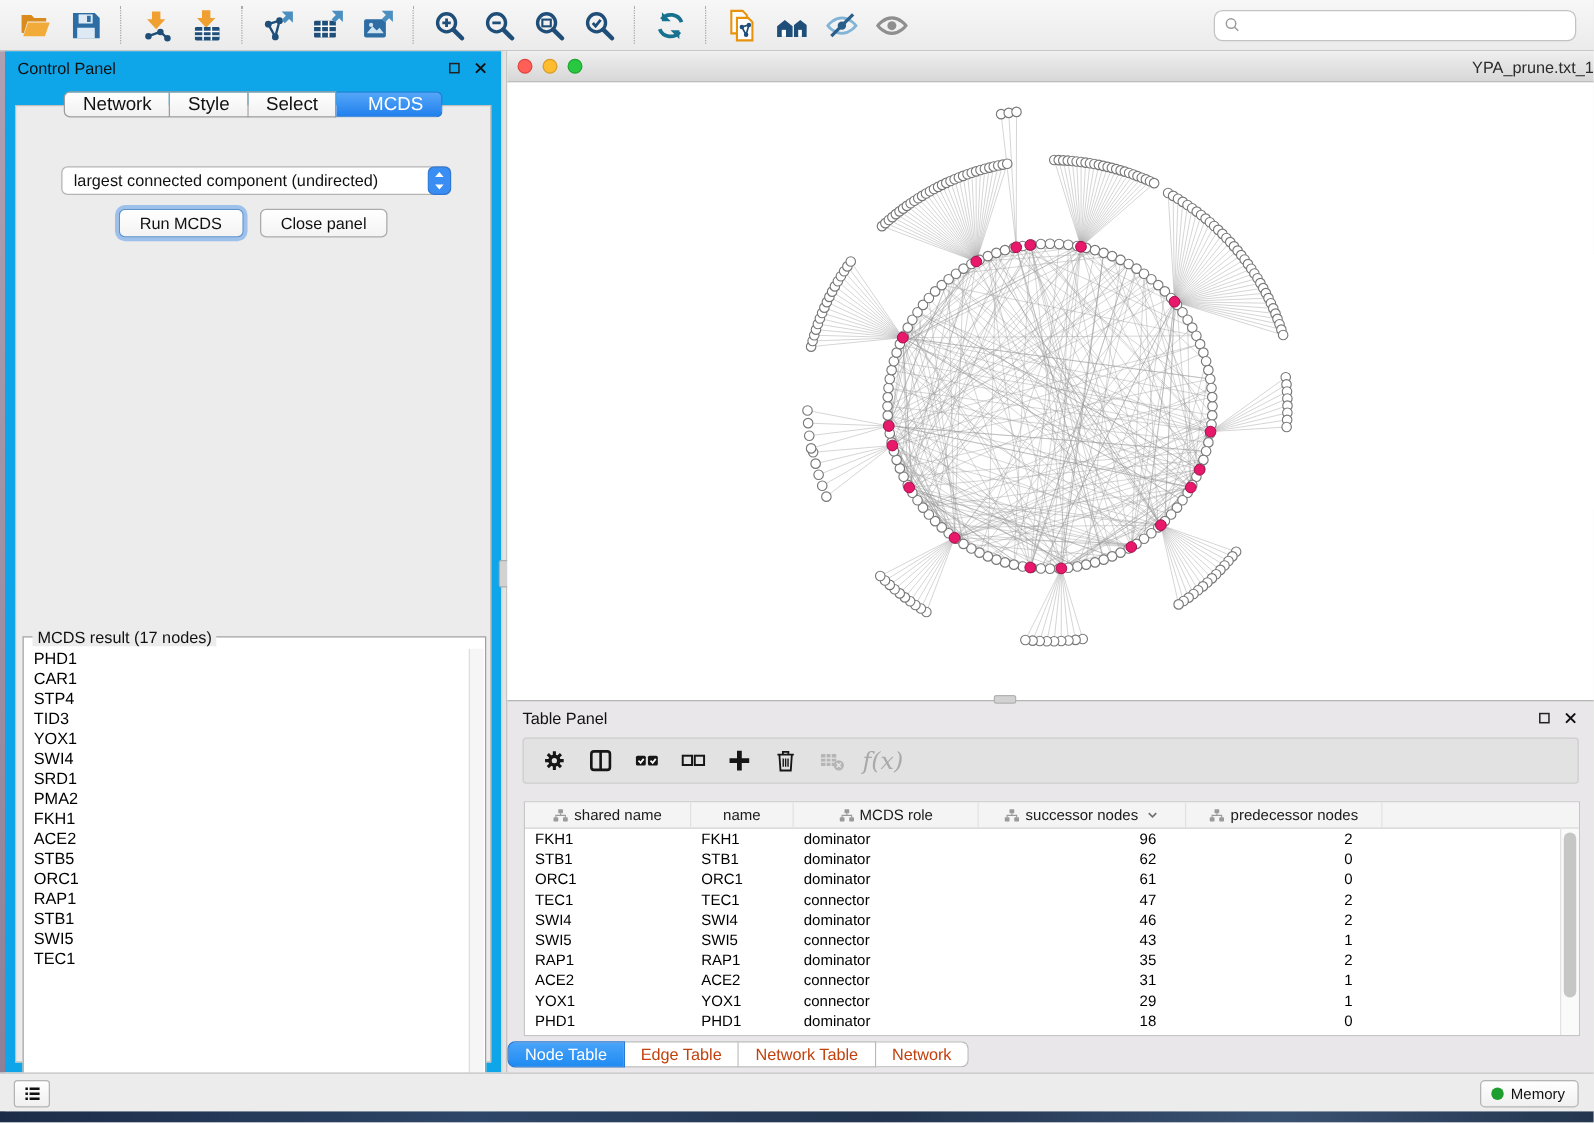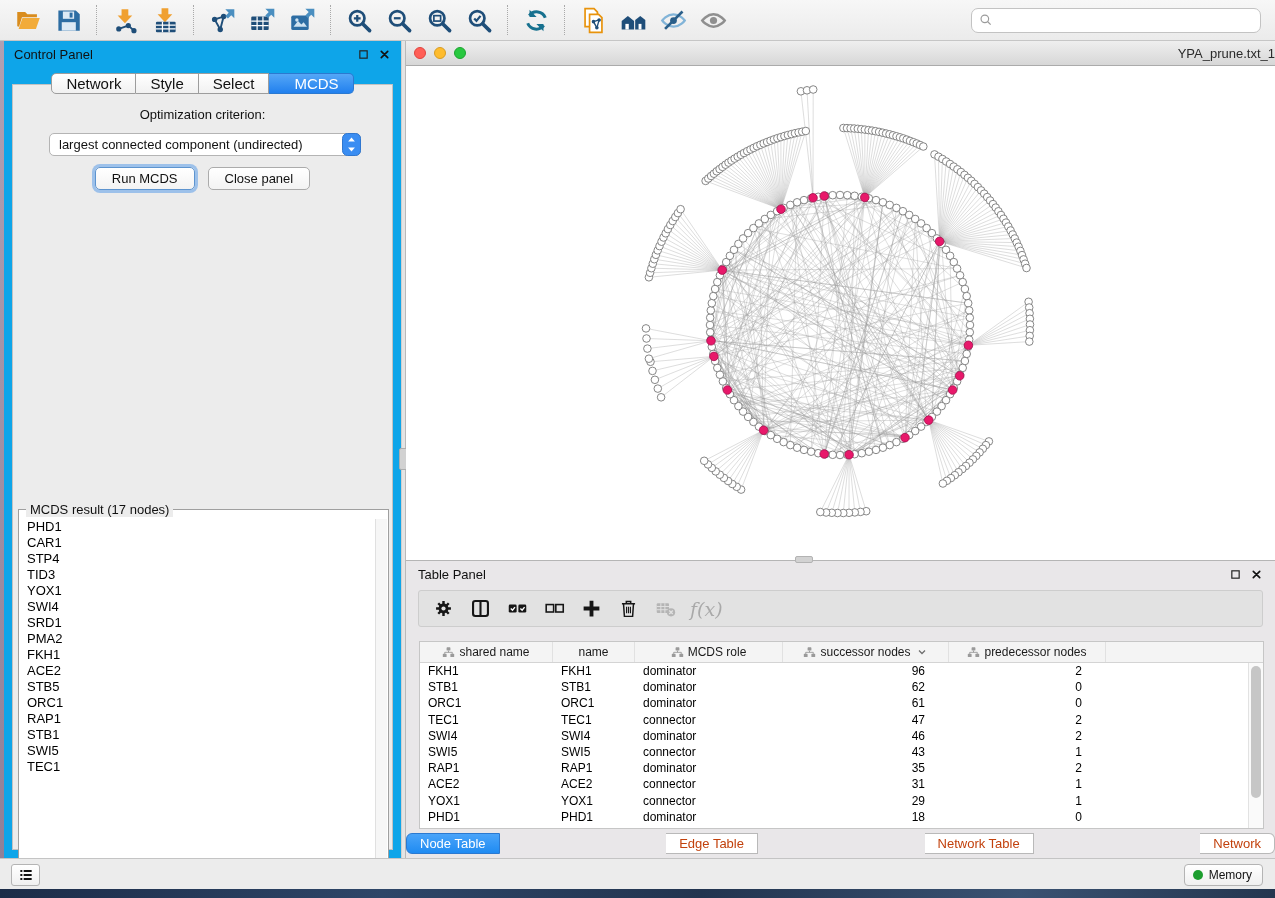--- a/index.html
+++ b/index.html
@@ -91,21 +91,21 @@
     font-size:12px; color:#1a1a1a; cursor:pointer; overflow:hidden; }
   .th .tree-ic { width:13px; height:13px; margin-right:-1px; }
   .th .sort-ic { width:12px; height:12px; }
   #tbl-body { position:absolute; left:0; top:21px; right:15px; bottom:0; overflow:hidden; }
   .tr { display:flex; height:16.2px; cursor:default; }
   .td { font-size:12px; line-height:16px; color:#000; padding:0 8px; white-space:nowrap; overflow:hidden; }
   .td.num { text-align:right; padding-right:24px; }
   #tbl-vscroll { position:absolute; right:0; top:21px; width:15px; bottom:0; background:#fafafa; border-left:1px solid #e2e2e2; }
   #tbl-vscroll .thumb { position:absolute; left:2px; top:3px; width:10px; height:132px; background:#c6c6c6; border-radius:5px; }
 
-  #tp-tabs { position:absolute; left:0; top:272px; width:100%; display:flex; justify-content:space-between;gap:36px; }
+  #tp-tabs { position:absolute; left:0; top:272px; width:100%; display:flex; justify-content:flex-start; }
   .tp-tab { height:21px; padding:0 13px; background:#fff; border:1px solid #b9b9b9; border-left:none; font-size:13px;
     display:flex; align-items:center; color:#c2410c; cursor:pointer; }
   .tp-tab:first-child { border-left:1px solid #b9b9b9; border-radius:6px 0 0 6px; }
   .tp-tab:last-child { border-radius:0 6px 6px 0; }
   .tp-tab.active { background:linear-gradient(#4aa4f9,#1f8bf2); color:#fff; border-color:#2b79d0; }
 
   
   #status-bar { position:absolute; left:0; top:858px; width:1275px; height:31px; background:#ececec; border-top:1px solid #c4c4c4; }
   #list-btn { position:absolute; left:11px; top:5px; width:29px; height:22px; background:linear-gradient(#fff,#f0f0f0);
     border:1px solid #b4b4b4; border-radius:3px; display:flex; align-items:center; justify-content:center; cursor:pointer; }
@@ -317,21 +317,20 @@
         </button>
     </span>
   </div>
   <div id="cp-tabs">
       <div class="cp-tab">Network</div>
       <div class="cp-tab">Style</div>
       <div class="cp-tab">Select</div>
       <div class="cp-tab active">MCDS</div>
     </div>
   <div id="cp-body">
-    <div id="opt-label">Optimization criterion:</div>
     <div id="criterion-select">
       <span class="sel-text">largest connected component (undirected)</span>
       <span class="stepper">
         <svg viewBox="0 0 19 23" width="19" height="23">
             <rect x="0.5" y="0.5" width="18" height="22" rx="5" fill="#3a8df2" stroke="#2f77d0"></rect>
             <path d="M9.5 4.5l3.4 4H6.1zM9.5 18.5l-3.4-4h6.8z" fill="#fff"></path>
           </svg>
       </span>
     </div>
     <div class="cp-btn-row">

